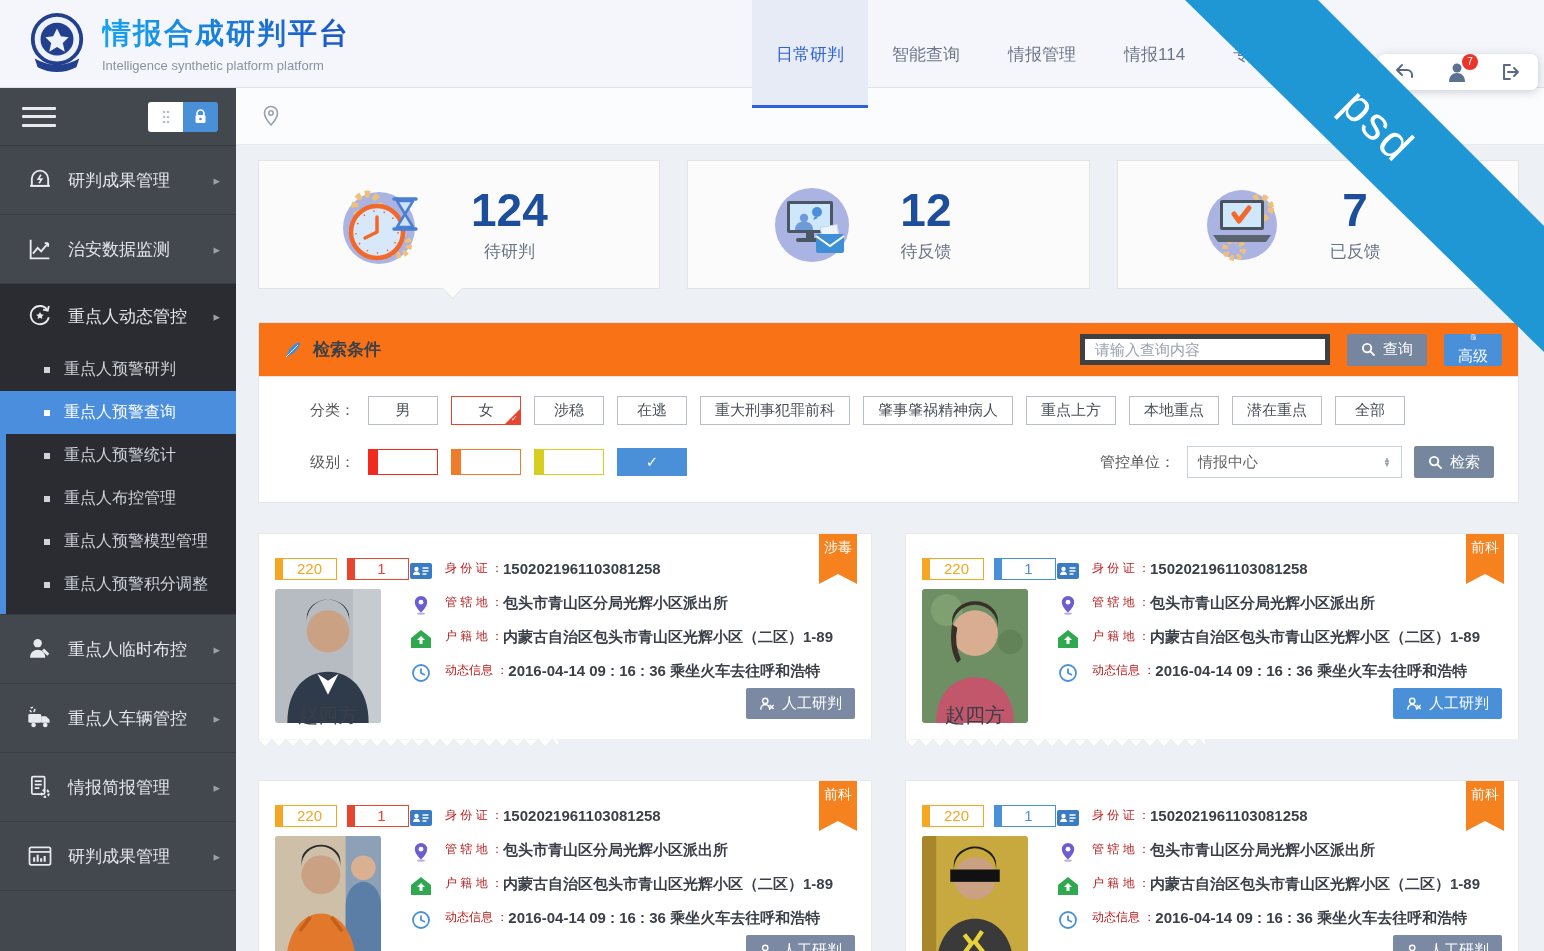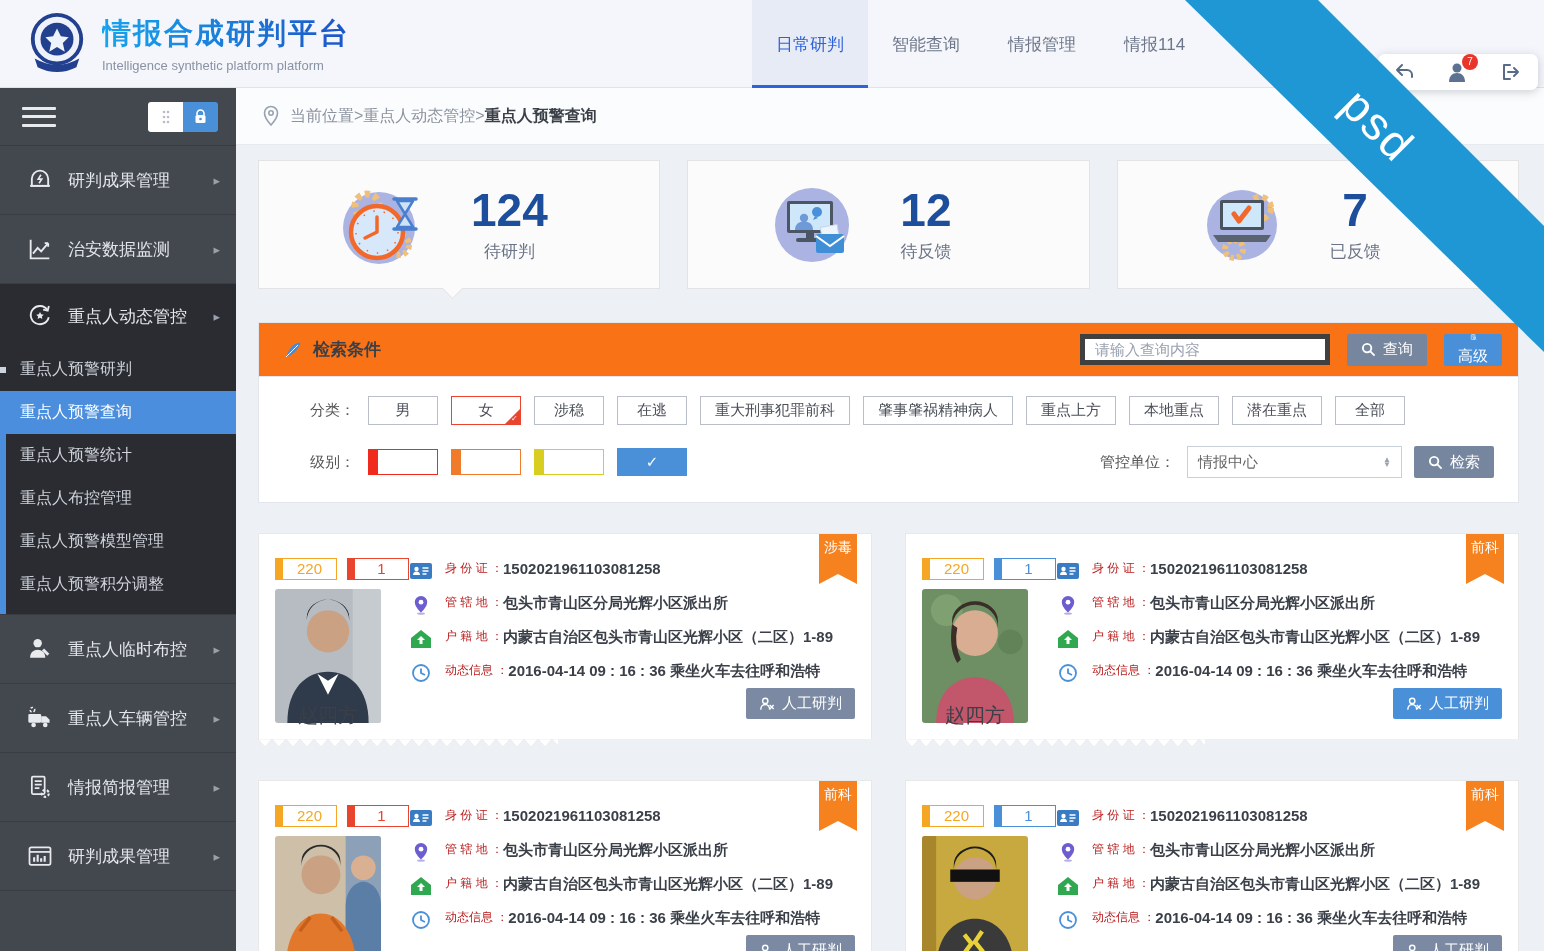--- a/index.html
+++ b/index.html
@@ -7,21 +7,21 @@
   .page { position:relative; width:1544px; height:951px; overflow:hidden; }
 
   
   .header { position:absolute; left:0; top:0; width:1544px; height:88px; background:#f4f6fb; border-bottom:1px solid #dfe3ea; z-index:10; }
   .logo-wrap { position:absolute; left:26px; top:10px; display:flex; align-items:center; gap:14px; }
   .logo-badge { width:62px; height:66px; }
   .logo-text .title { font-size:29px; font-weight:bold; letter-spacing:2px;
       background:linear-gradient(90deg,#17a4ee,#1d55c6); -webkit-background-clip:text; background-clip:text; color:transparent; }
   .logo-text .subtitle { font-size:13px; color:#8a93a3; margin-top:4px; }
   .nav { position:absolute; left:752px; top:0; height:88px; display:flex; }
-  .nav-item { height:88px; display:flex; align-items:center; padding:0 24px; font-size:17px; color:#6e7789; cursor:pointer; }
+  .nav-item { height:108px; display:flex; align-items:center; padding:0 24px; font-size:17px; color:#6e7789; cursor:pointer; }
   .nav-item.active { background:#e7ebf5; color:#2f62d8; box-shadow:inset 0 -3px 0 #2f62d8; }
   .top-pill { position:absolute; right:6px; top:54px; width:160px; height:36px; background:#fff; border-radius:7px;
       box-shadow:0 2px 10px rgba(60,70,90,.25); display:flex; align-items:center; justify-content:space-around; z-index:60; }
   .pill-icon { width:24px; height:22px; position:relative; cursor:pointer; }
   .pill-icon svg { width:100%; height:100%; }
   .notif-badge { position:absolute; top:-7px; right:-8px; min-width:16px; height:16px; border-radius:8px; background:#e8362c;
       color:#fff; font-size:10px; line-height:16px; text-align:center; padding:0 3px; }
 
   
   .watermark { position:absolute; left:0; top:0; width:1544px; height:951px; z-index:40; pointer-events:none;
@@ -37,21 +37,21 @@
   .pin-toggle .seg { width:35px; height:30px; display:flex; align-items:center; justify-content:center; }
   .pin-toggle .seg.white { background:#fff; border-radius:3px 0 0 3px; }
   .pin-toggle .seg.blue { background:#4a90d9; border-radius:0 3px 3px 0; }
   .menu-item { height:69px; display:flex; align-items:center; padding:0 16px 0 26px; border-bottom:1px solid #3a3d44; color:#e3e6ec; font-size:17px; cursor:pointer; }
   .menu-item .mi-icon { width:28px; height:28px; margin-right:14px; flex:none; }
   .menu-item .mi-icon svg { width:100%; height:100%; }
   .menu-item .arrow { margin-left:auto; color:#9aa0ab; font-size:13px; }
   .menu-group { background:#2a2c31; border-bottom:1px solid #3a3d44; position:relative; padding-bottom:8px; }
   .menu-group .menu-item { border-bottom:none; height:64px; }
   .submenu { position:relative; }
-  .sub-item { height:43px; display:flex; align-items:center; color:#cfd3db; font-size:16px; cursor:pointer; }
+  .sub-item { height:43px; display:flex; align-items:center; padding-left:44px; color:#cfd3db; font-size:16px; cursor:pointer; }
   .sub-item .bullet { width:6px; height:6px; background:#cfd3db; margin-right:14px; flex:none; }
   .sub-item.active { background:#4a8edd; color:#fff; }
   .sub-item.active .bullet { background:#fff; }
   .active-strip { position:absolute; left:0; top:43px; bottom:-8px; width:6px; background:#4a8edd; }
 
   
   .crumbbar { position:absolute; left:236px; top:88px; right:0; height:57px; background:#fbfcfd; border-bottom:1px solid #e8eaee;
       display:flex; align-items:center; padding-left:26px; z-index:4; }
   .crumbbar svg { width:18px; height:22px; margin-right:10px; }
   .crumb-text { font-size:16px; color:#8b929f; }
@@ -327,23 +327,20 @@
       <span>研判成果管理</span>
       <span class="arrow">▸</span>
     </div>
   </div>
 
   <div class="crumbbar">
     <svg viewBox="0 0 18 22" fill="none" stroke="#9aa2b0" stroke-width="1.6">
       <path d="M9 20 C9 20 2.5 13 2.5 8 A6.5 6.5 0 1 1 15.5 8 C15.5 13 9 20 9 20 Z"></path>
         <circle cx="9" cy="8" r="2.2"></circle>
     </svg>
-    <span class="crumb-text">
-      <span>当前位置</span><span>&gt;</span><span>重点人动态管控</span><span>&gt;</span><b>重点人预警查询</b>
-    </span>
   </div>
 
   <div class="main">
 
     <div class="stats-row">
       <div class="stat-card selected">
         <span class="stat-icon">
           <svg viewBox="0 0 92 92">
             <circle cx="42" cy="49" r="36" fill="#aab3e2"></circle>
             <circle cx="30" cy="27" r="12" fill="none" stroke="#f0c078" stroke-width="7" stroke-dasharray="5 4"></circle>

